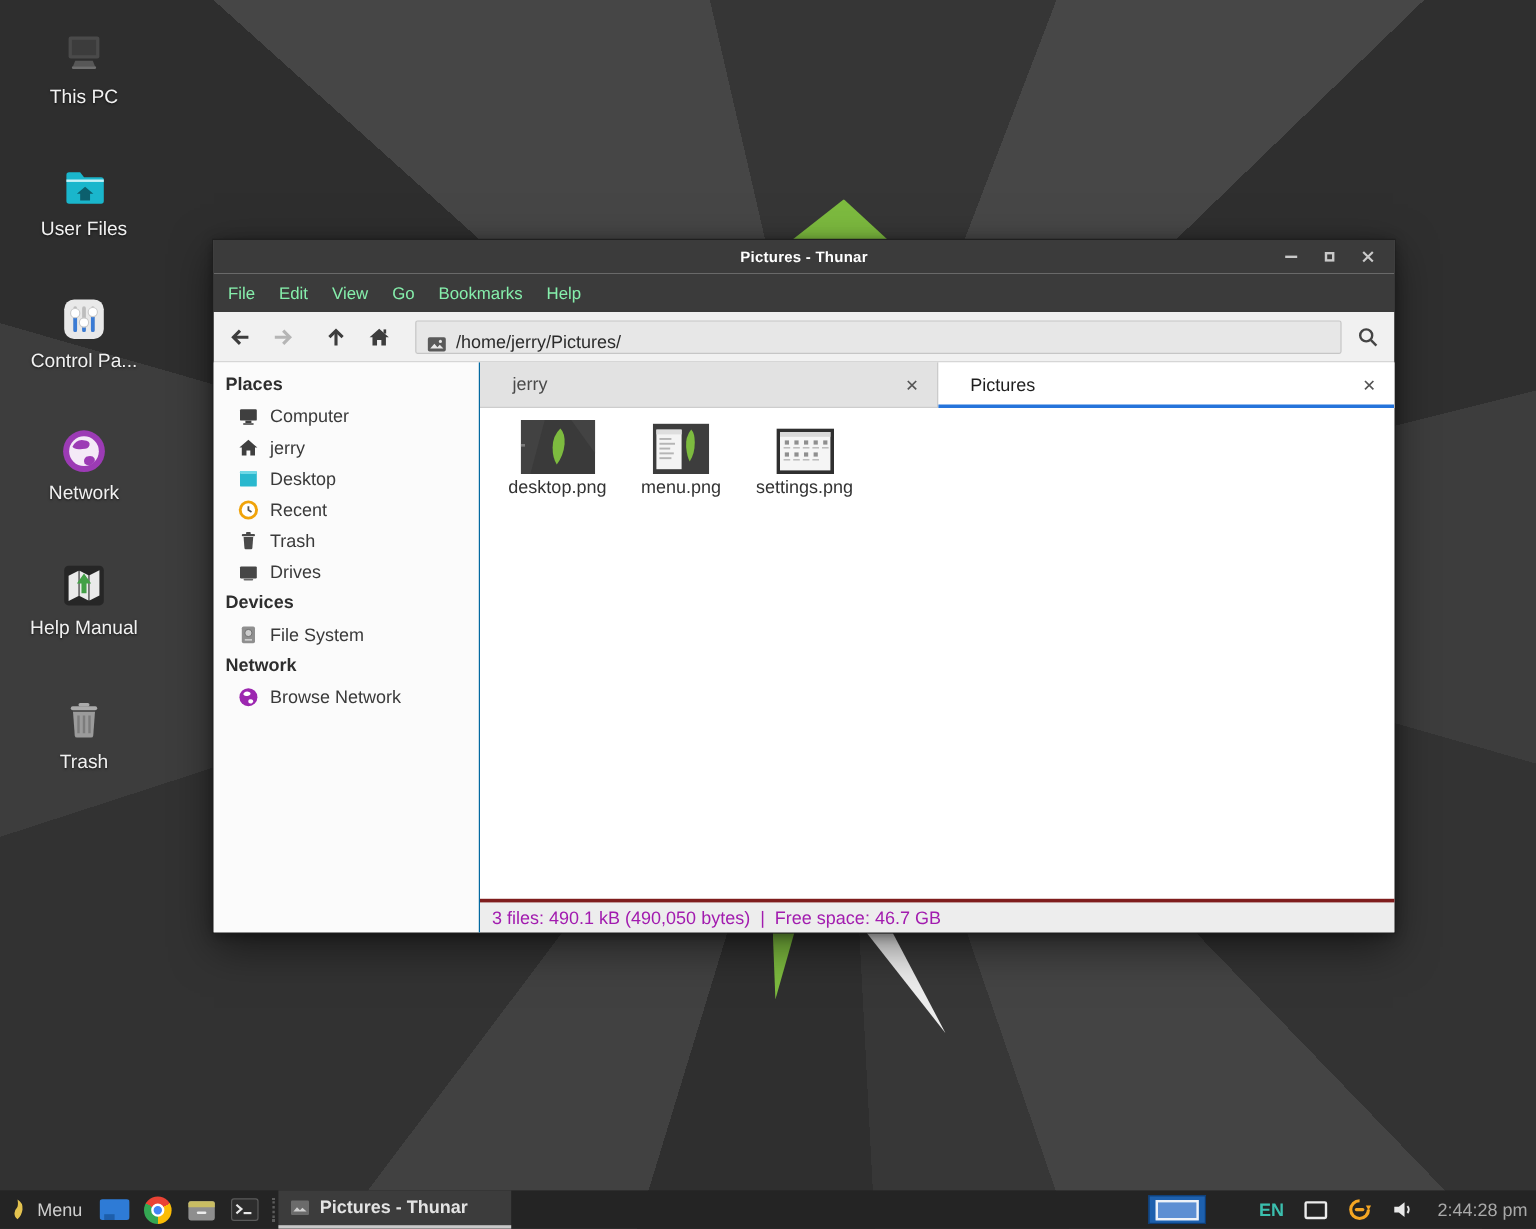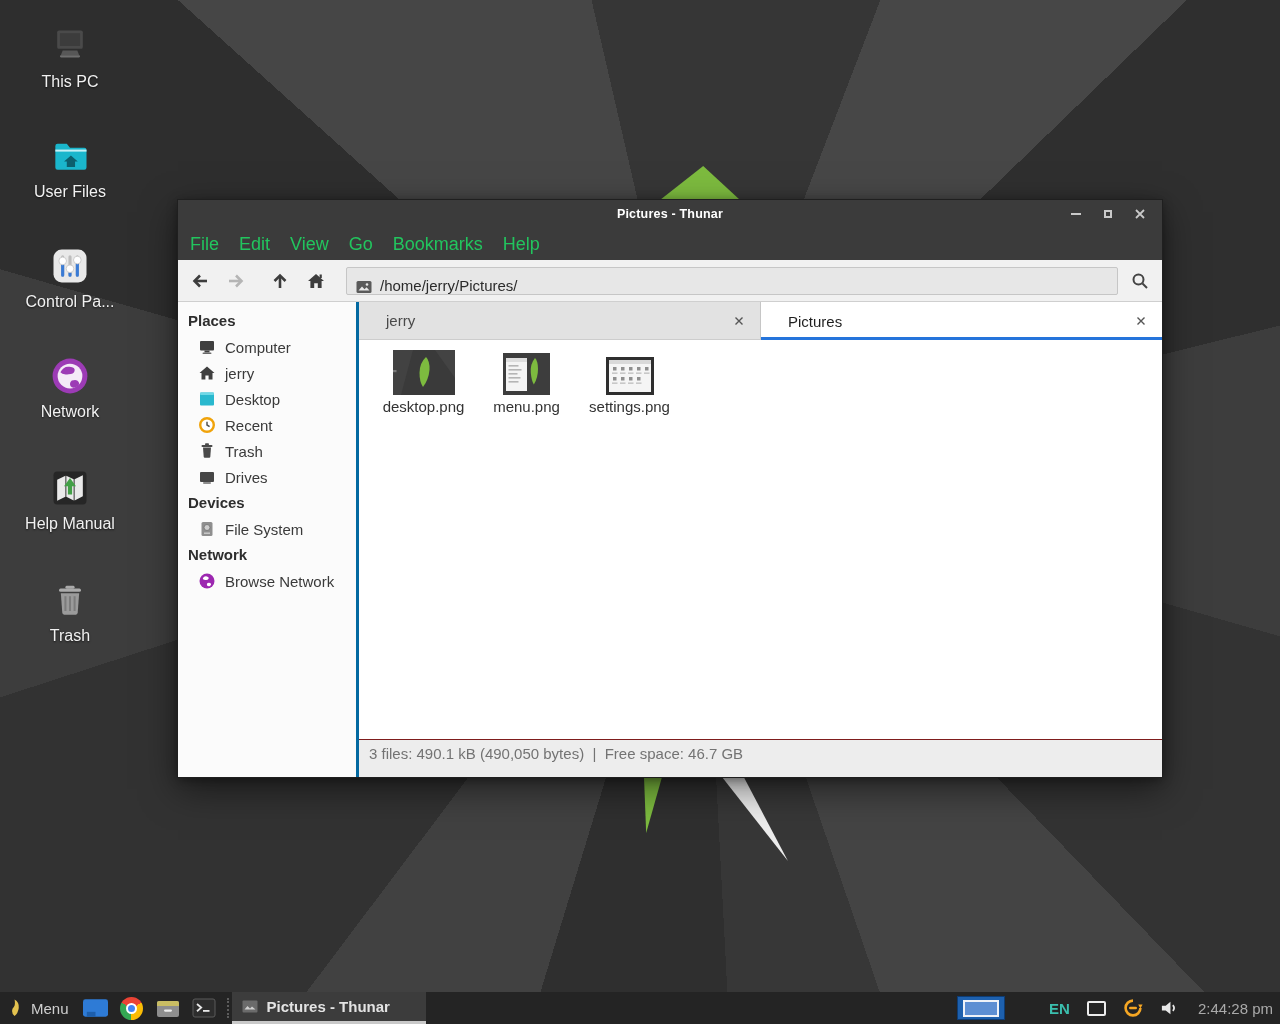--- a/index.html
+++ b/index.html
@@ -48,53 +48,53 @@
     box-shadow:0 12px 34px rgba(0,0,0,.5),0 2px 10px rgba(0,0,0,.4);
     outline:1px solid #1f1f1f;background:#fff;}
   .titlebar{height:28px;background:#3b3b3b;position:relative;display:flex;align-items:center;justify-content:center;}
   .title{color:#fff;font-size:12.5px;font-weight:700;letter-spacing:.2px;}
   .winbtns{position:absolute;right:6px;top:0;height:28px;display:flex;align-items:center;}
   .wbtn{width:32px;height:28px;display:flex;align-items:center;justify-content:center;cursor:default;}
   .min-glyph{width:10px;height:2px;background:#c9c9c9;display:block;}
   .max-glyph{width:8px;height:8px;border:2px solid #c9c9c9;display:block;box-sizing:border-box;}
 
   .menubar{height:32px;background:#3b3b3b;display:flex;align-items:center;padding-left:2px;}
-  .menu-item{color:#22c55e;font-size:18px;padding:0 10px;height:100%;display:flex;align-items:center;}
+  .menu-item{color:#86efac;font-size:14px;padding:0 10px;height:100%;display:flex;align-items:center;}
 
   .toolbar{height:42px;background:#f1f1f1;border-bottom:1px solid #cfcfcf;box-sizing:border-box;
     display:flex;align-items:center;padding:0 4px 0 6px;}
   .nav-btn{width:32px;height:32px;display:flex;align-items:center;justify-content:center;margin-right:4px;}
   .nav-btn.up{margin-left:8px;}
   .pathbar{flex:1;height:28px;box-sizing:border-box;margin:0 4px 0 10px;background:#e7e7e7;
     border:1px solid #c6c6c6;border-radius:2px;display:flex;align-items:flex-end;padding:0 9px;gap:8px;
     font-size:15px;color:#2b2b2b;}
   .search-btn{width:36px;height:34px;display:flex;align-items:center;justify-content:center;}
 
   .wbody{position:absolute;top:102px;left:0;right:0;bottom:0;display:flex;}
-  .sidebar{width:181px;flex:none;background:#fbfbfb;border-right:3px solid #0369a1;box-sizing:border-box;
+  .sidebar{width:222px;flex:none;background:#fbfbfb;border-right:1px solid #0369a1;box-sizing:border-box;
     padding-top:6px;overflow:hidden;}
   .side-header{height:26px;line-height:26px;padding-left:10px;font-size:15px;font-weight:700;color:#2e2e2e;}
   .side-item{height:26px;display:flex;align-items:center;gap:9px;padding-left:20px;font-size:15px;color:#3a3a3a;cursor:default;}
   .si-icon{width:18px;height:18px;flex:none;display:flex;}
   .si-icon svg{width:18px;height:18px;}
 
   .content{flex:1;display:flex;flex-direction:column;min-width:0;}
   .tabbar{height:38px;flex:none;display:flex;background:#e2e2e2;}
   .tab{flex:1;display:flex;align-items:center;padding:0 13px 0 27px;font-size:15px;box-sizing:border-box;cursor:default;}
   .tab.inactive{background:#e2e2e2;color:#4a4a4a;border-right:1px solid #c6c6c6;border-bottom:1px solid #cdcdcd;}
   .tab.active{background:#ffffff;color:#1f1f1f;box-shadow:inset 0 -3px 0 0 #2574db;}
   .tab-close{margin-left:auto;width:16px;height:16px;display:flex;align-items:center;justify-content:center;}
 
   .filearea{flex:1;background:#fff;display:flex;align-items:flex-start;padding:7px 0 0 13px;}
   .file-item{width:103px;display:flex;flex-direction:column;align-items:center;cursor:default;}
   .thumb-box{height:48px;display:flex;align-items:flex-end;justify-content:center;}
   .file-label{margin-top:3px;font-size:15px;color:#333;}
 
-  .statusbar{height:38px;flex:none;background:#ededed;border-top:1px solid #7f1d1d;box-sizing:border-box;
-    line-height:28px;padding-left:10px;font-size:15px;color:#737373;white-space:pre;}
+  .statusbar{height:28px;flex:none;background:#ededed;border-top:3px solid #7f1d1d;box-sizing:border-box;
+    line-height:28px;padding-left:10px;font-size:15px;color:#a21caf;white-space:pre;}
 
   
   .taskbar{position:absolute;left:0;right:0;bottom:0;height:32px;background:#242424;display:flex;align-items:center;}
   .tb-menu{display:flex;align-items:center;gap:8px;padding:0 9px 0 7px;height:100%;}
   .tb-menu-label{color:#cfcfcf;font-size:15px;}
   .tb-launcher{width:26px;height:26px;margin:0 5px;display:flex;align-items:center;justify-content:center;}
   .chrome{width:23px;height:23px;border-radius:50%;position:relative;
     background:conic-gradient(from 60deg,#fbbc05 0 120deg,#34a853 0 240deg,#ea4335 0 360deg);}
   .chrome-hub{position:absolute;inset:6px;background:#4285f4;border:2px solid #fff;border-radius:50%;}
   .tb-sep{height:20px;border-left:2px dotted #5c5c5c;margin:0 3px 0 5px;}

